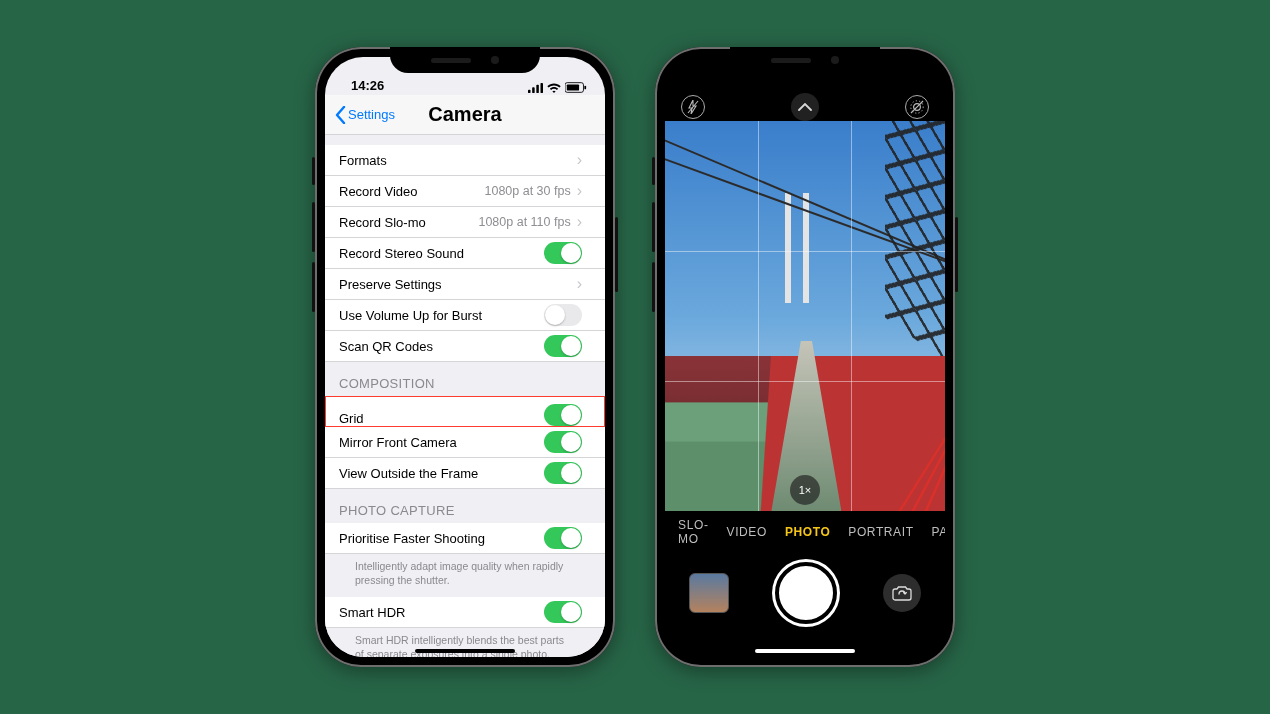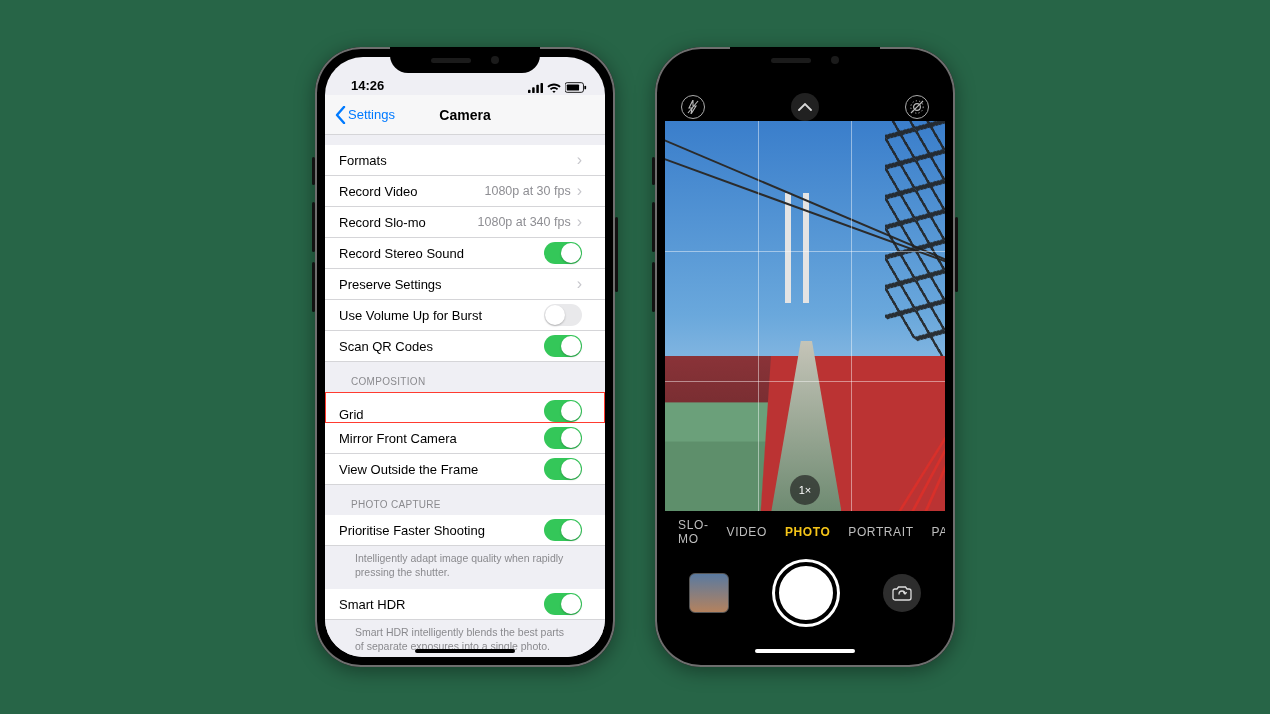--- a/index.html
+++ b/index.html
@@ -36,24 +36,24 @@
   height:38px; display:flex; align-items:flex-end; justify-content:space-between;
   padding:0 18px 2px; font-size:13px; font-weight:600; color:#000;
 }
 .statusbar .time { padding-left:8px; }
 .status-icons { display:flex; gap:4px; align-items:center; }
 .status-icons svg { display:block; }
 
 .nav { height:40px; background:#f7f7f8; border-bottom:1px solid #d5d5d8;
   display:flex; align-items:center; position:relative; }
 .nav .back { position:absolute; left:10px; display:flex; align-items:center; color:#007aff; font-size:13px; gap:2px;}
-.nav .title { width:100%; text-align:center; font-weight:600; font-size:14px; }
+.nav .title { width:100%; text-align:center; font-weight:600; font-size:20px; }
 
 .content { height:calc(100% - 78px); overflow:hidden; background:#efeff4; font-size:13px; }
-.group-header { padding:14px 26px 5px; font-size:10px; letter-spacing:.3px; color:#8a8a8e; text-transform:uppercase;}
+.group-header { padding:14px 14px 5px; font-size:13px; letter-spacing:.3px; color:#8a8a8e; text-transform:uppercase;}
 .footer-text { padding:6px 30px 2px; font-size:10.5px; color:#8a8a8e; line-height:1.3;}
 .row { background:#fff; height:31px; display:flex; align-items:center; padding:0 23px 0 14px;
   border-bottom:.5px solid #d5d5d8; position:relative;}
 .row:first-of-type { border-top:.5px solid #d5d5d8; }
 .row .label { flex:1; color:#000; }
 .row .value { color:#8e8e93; font-size:12.5px; margin-right:6px;}
 .row.highlight { outline:1.5px solid #ff3b30; outline-offset:-1px;align-items:flex-end; }
 .chev { color:#c7c7cc; font-size:16px; line-height:1;}
 
 .toggle { width:38px; height:22px; border-radius:11px; position:relative; background:#e9e9eb; }
@@ -180,21 +180,21 @@
         <span class="label">Formats</span>
         <span class="chev">›</span>
       </div>
       <div class="row">
         <span class="label">Record Video</span>
         <span class="value">1080p at 30 fps</span>
         <span class="chev">›</span>
       </div>
       <div class="row">
         <span class="label">Record Slo-mo</span>
-        <span class="value">1080p at 340 fps</span>
+        <span class="value">1080p at 110 fps</span>
         <span class="chev">›</span>
       </div>
       <div class="row">
         <span class="label">Record Stereo Sound</span>
         <span class="toggle on"></span>
       </div>
       <div class="row">
         <span class="label">Preserve Settings</span>
         <span class="chev">›</span>
       </div>

